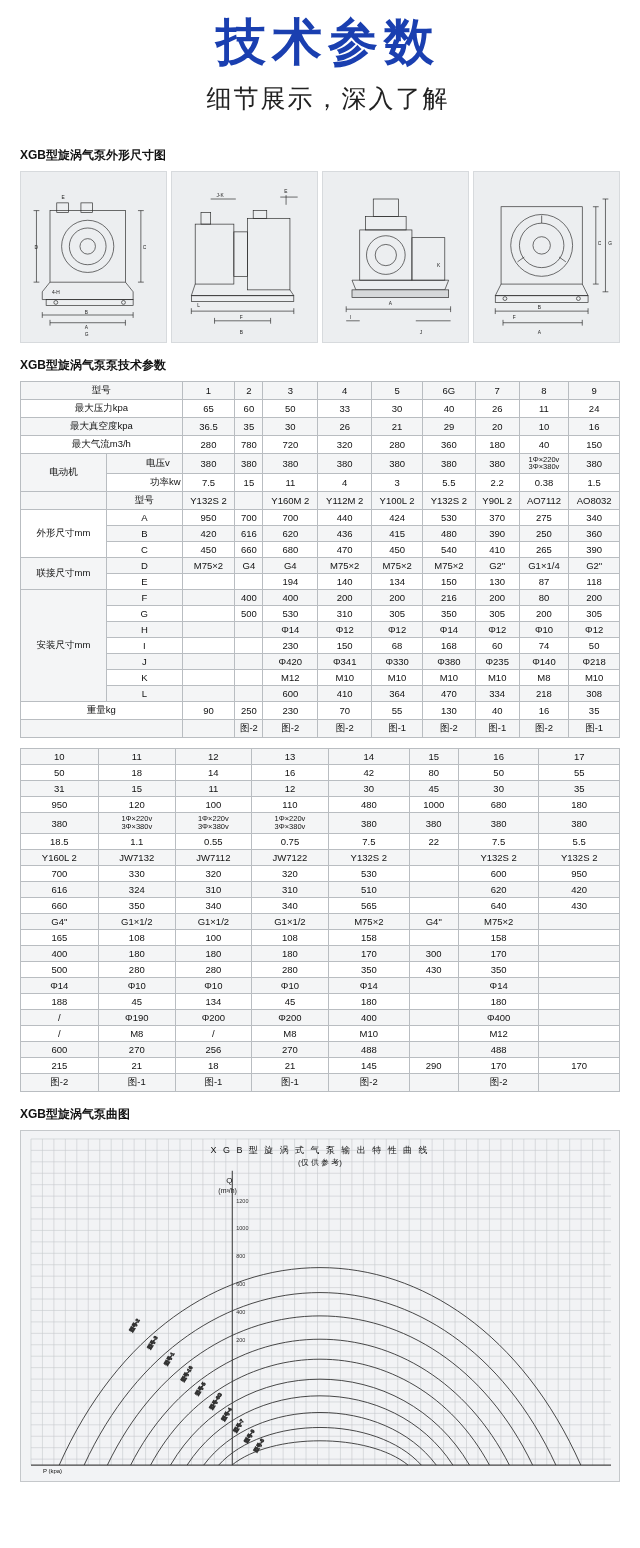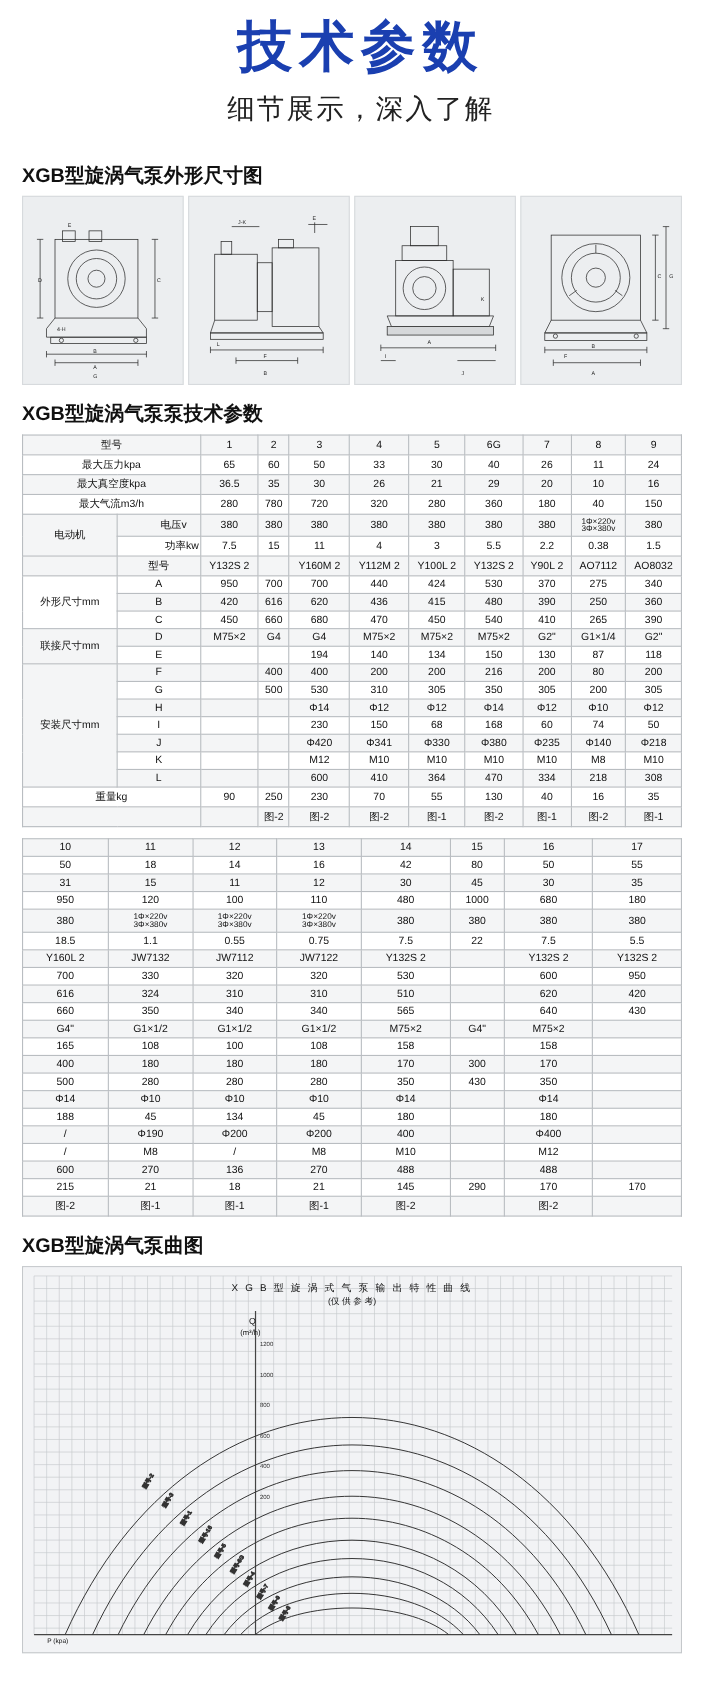--- a/index.html
+++ b/index.html
@@ -37,21 +37,21 @@
     text-align: center;
   }
   .header .eng-title {
     color: #9a9a9a;
     font-size: 10px;
     letter-spacing: 1.2px;
     margin: 0 0 8px 0;
   }
   
   .section-title {
-    font-size: 18px;
+    font-size: 12px;
     font-weight: bold;
     color: #111;
     margin: 14px 0 7px 20px;
   }
   
   .drawings {
     display: flex;
     gap: 4px;
     margin: 0 20px;
   }
@@ -666,21 +666,21 @@
             <td>/</td>
             <td>M8</td>
             <td>M10</td>
             <td></td>
             <td>M12</td>
             <td></td>
           </tr>
           <tr>
             <td>600</td>
             <td>270</td>
-            <td>136</td>
+            <td>256</td>
             <td>270</td>
             <td>488</td>
             <td></td>
             <td>488</td>
             <td></td>
           </tr>
           <tr>
             <td>215</td>
             <td>21</td>
             <td>18</td>

